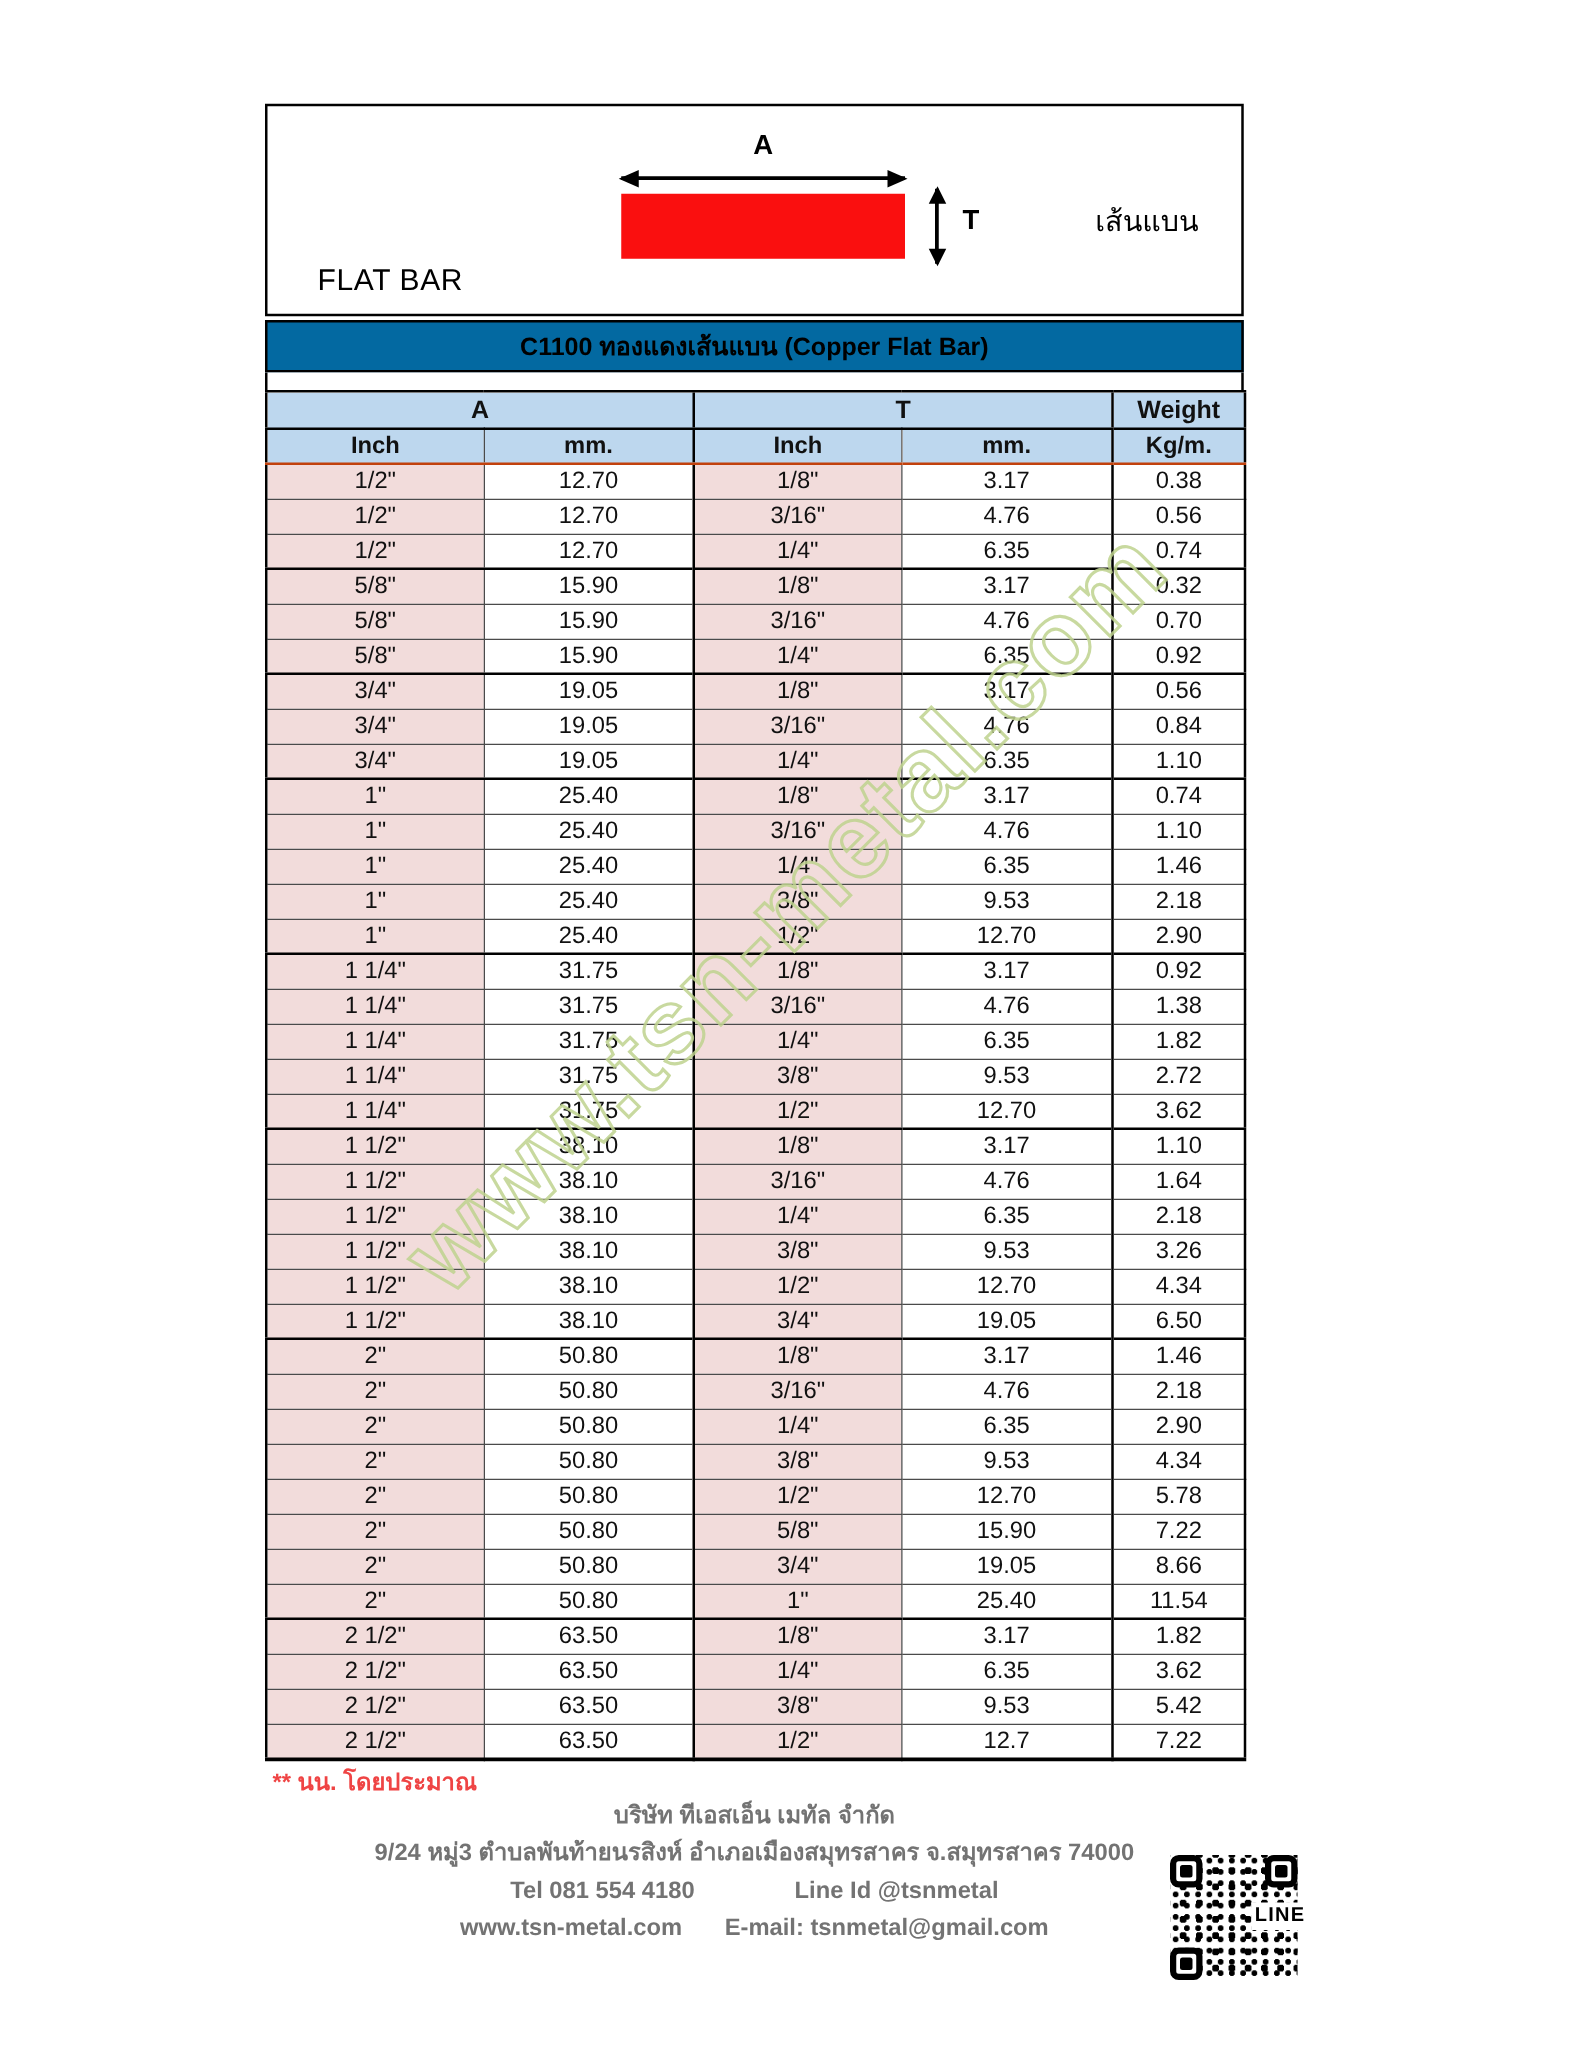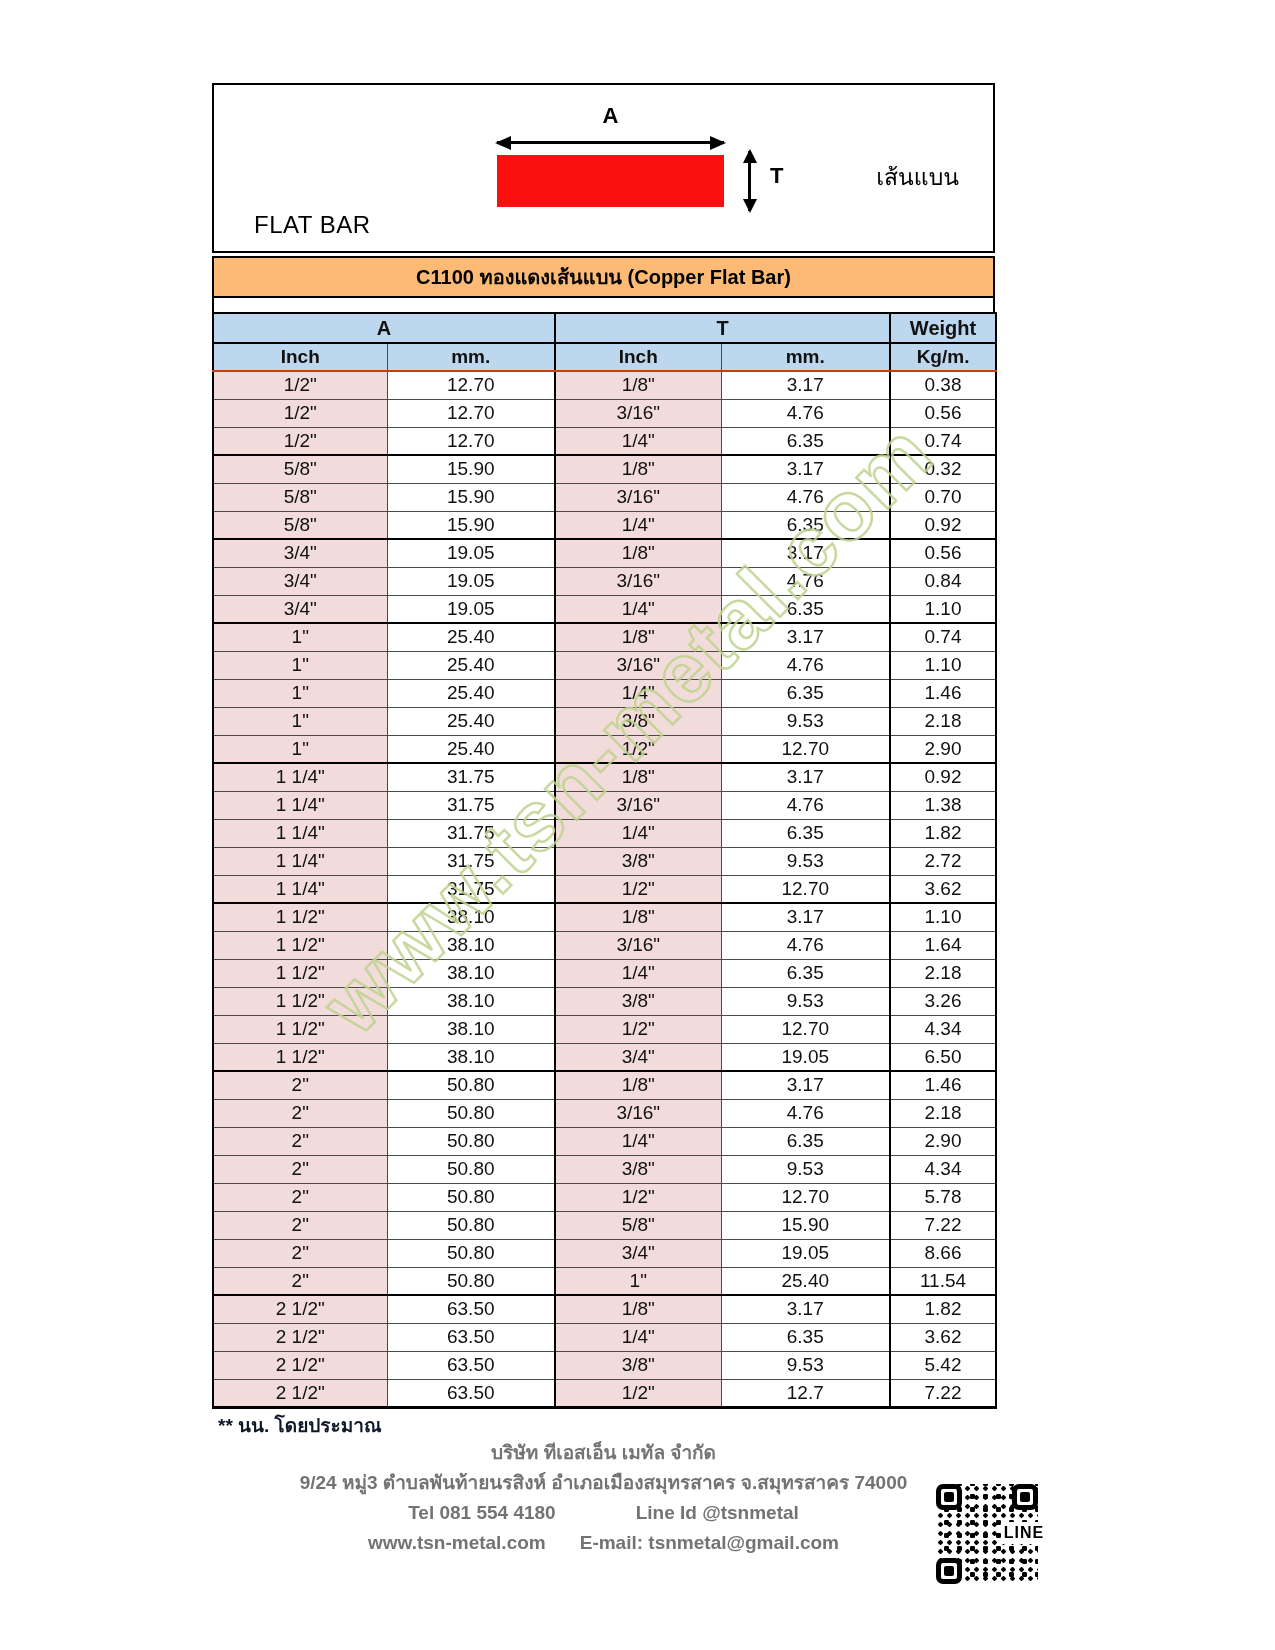--- a/index.html
+++ b/index.html
@@ -21,21 +21,21 @@
   .red-bar { position:absolute; left:283px; top:70px; width:227px; height:52px; background:#FA0F0F; }
   .v-arrow { position:absolute; left:534px; top:66px; height:60px; width:0; border-left:3px solid #000; }
   .v-arrow:before, .v-arrow:after { content:""; position:absolute; left:-8px; width:0; height:0;
       border-left:7px solid transparent; border-right:7px solid transparent; }
   .v-arrow:before { top:-2px; border-bottom:14px solid #000; }
   .v-arrow:after  { bottom:-2px; border-top:14px solid #000; }
   .dim-t-label { position:absolute; left:556px; top:78px; font-weight:bold; font-size:22px; }
 
   
   .title-bar { position:absolute; left:212px; top:256px; width:783px; height:42px;
-               background:#fdba74; border:2px solid #000; display:flex; align-items:center;
+               background:#0369a1; border:2px solid #000; display:flex; align-items:center;
                justify-content:center; font-weight:bold; font-size:20px; color:#000; }
   .gap-strip { position:absolute; left:212px; top:298px; width:783px; height:14px;
                border-left:2px solid #000; border-right:2px solid #000; background:#fff; }
 
   
   table.spec { position:absolute; left:212px; top:312px; width:783px; border-collapse:collapse;
                table-layout:fixed; background:#fff; }
   table.spec { border:2px solid #000; border-bottom:3px solid #000; }
   table.spec th, table.spec td { border:1px solid #4a4a4a; text-align:center; vertical-align:middle;
                color:#111; overflow:hidden; white-space:nowrap; }
@@ -50,21 +50,21 @@
   tr.group-start td { border-top:2px solid #000; }
 
   
   .watermark { position:absolute; left:208px; top:680px; width:840px; text-align:center;
                font-size:84px; font-weight:bold; letter-spacing:2px;
                color:transparent; -webkit-text-stroke:2.5px #BFD38F;
                transform:rotate(-45deg); transform-origin:center center;
                opacity:0.85; pointer-events:none; z-index:5; }
 
   
-  .footnote { position:absolute; left:218px; top:1410px; font-size:19px; font-weight:bold; color:#0f172a; }
+  .footnote { position:absolute; left:218px; top:1410px; font-size:19px; font-weight:bold; color:#ef4444; }
   .footer-block { position:absolute; left:212px; top:1438px; width:783px; text-align:center; color:#737373; }
   .footer-line { font-size:19px; font-weight:bold; line-height:30px; }
   .footer-pair { display:flex; justify-content:center; gap:80px; font-size:19px; font-weight:bold; line-height:30px; }
   .footer-pair.tight { gap:34px; }
 
   
   .qr { position:absolute; left:936px; top:1484px; width:102px; height:100px; background:#fff;
         background-image:
           radial-gradient(#000 34%, transparent 36%),
           radial-gradient(#000 30%, transparent 32%);

